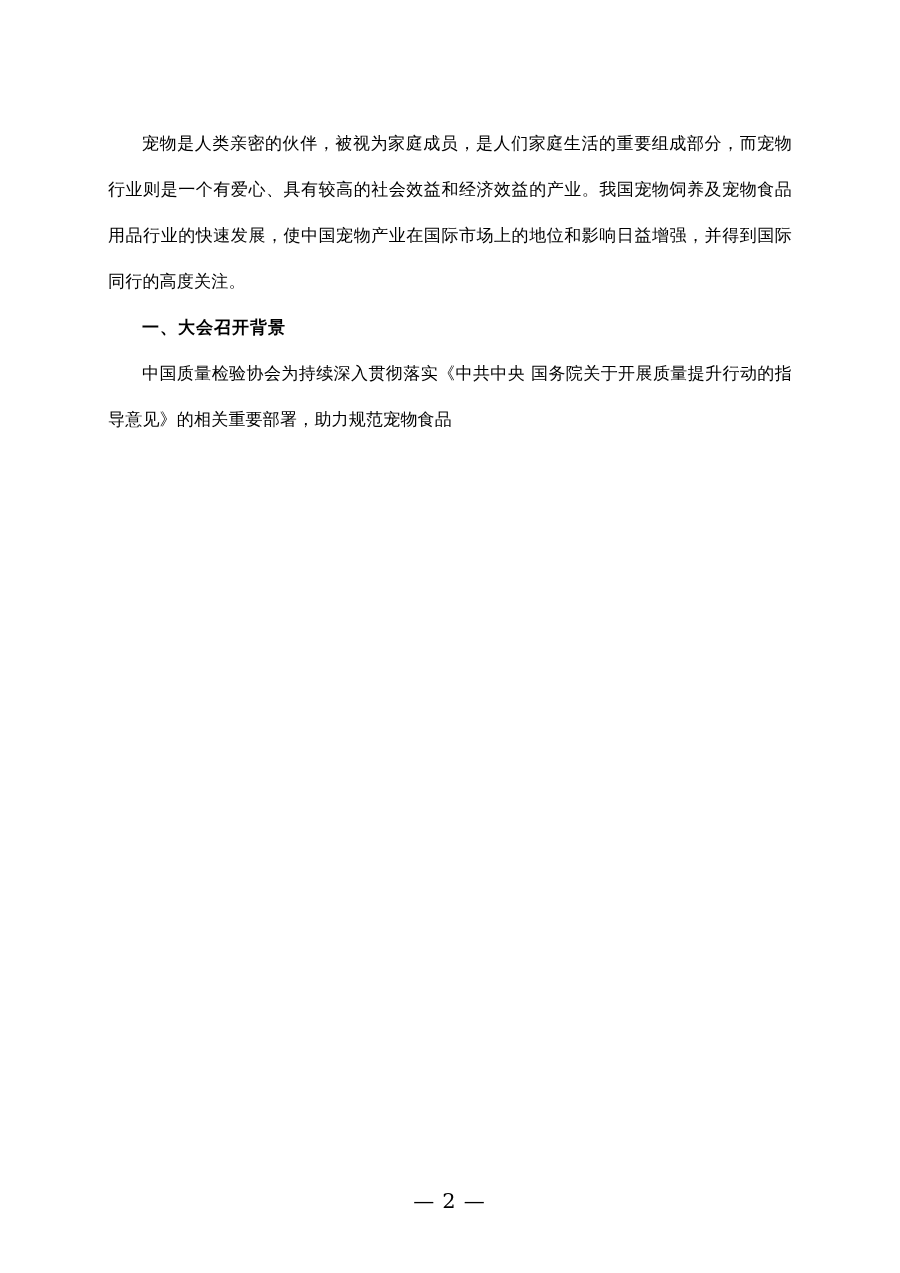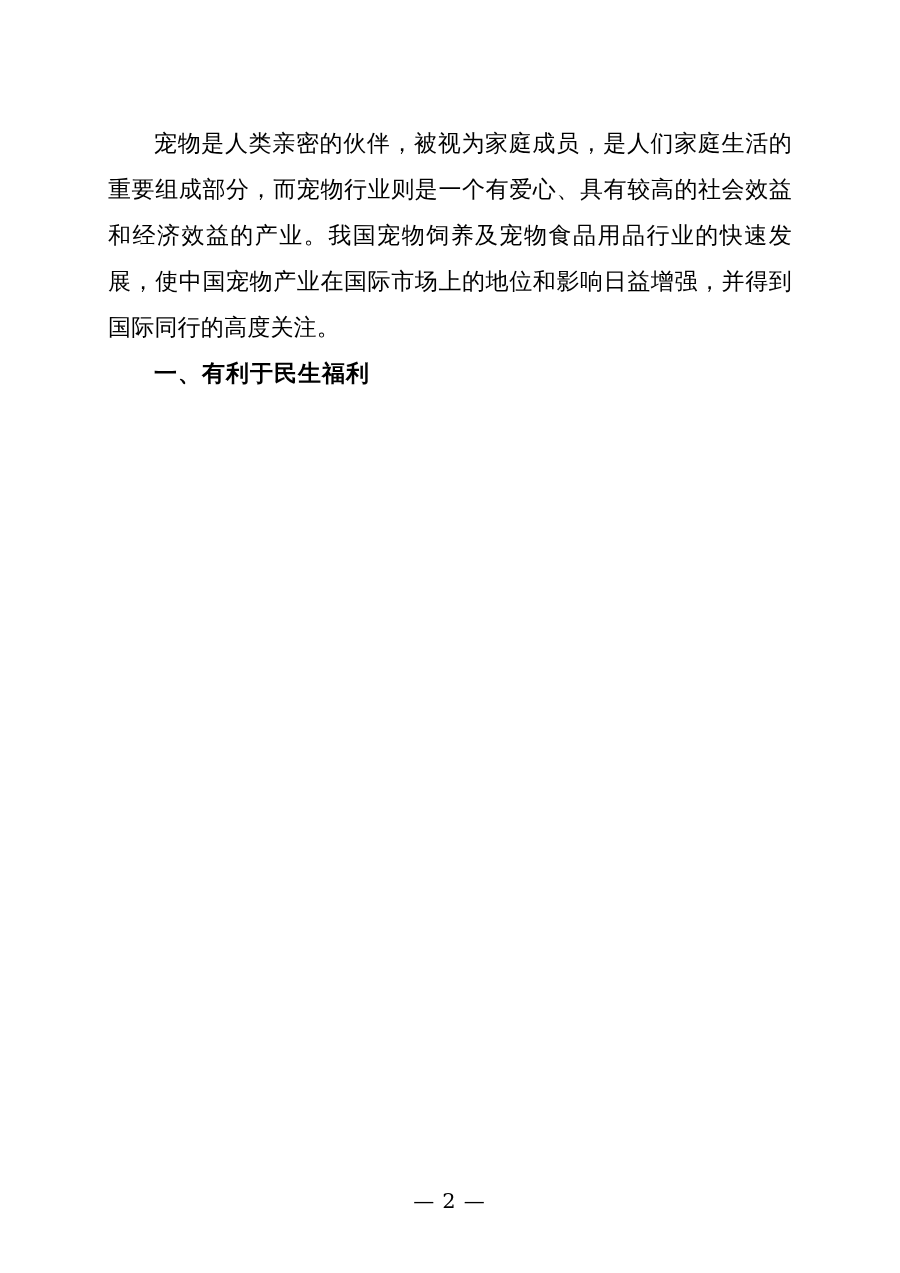--- a/index.html
+++ b/index.html
@@ -15,21 +15,21 @@
   }
   .page {
     position: relative;
     width: 900px;
     height: 1273px;
     box-sizing: border-box;
     padding: 120px 108px 0 108px;
     background: #ffffff;
   }
   .doc-body {
-    font-size: 23px;
+    font-size: 17px;
     line-height: 46px;
     text-align: justify;
     text-justify: inter-ideograph;
     letter-spacing: 0.2px;
   }
   .para {
     margin: 0;
     text-indent: 2em;
     text-align: justify;
     text-justify: inter-ideograph;
@@ -58,24 +58,25 @@
 </head>
 <body>
 
 <div class="page">
 
   <div class="doc-body">
 
     <p class="para">宠物是人类亲密的伙伴，被视为家庭成员，是人们家庭生活的重要组成部分，而宠物行业则是一个有爱心、具有较高的社会效益和经济效益的产业。我国宠物饲养及宠物食品用品行业的快速发展，使中国宠物产业在国际市场上的地位和影响日益增强，并得到国际同行的高度关注。</p>
 
 
-    <p class="heading">一、有利于民生福利</p>
+    <p class="heading">一、大会召开背景</p>
 
 
 
+    <p class="para">中国质量检验协会为持续深入贯彻落实《中共中央 国务院关于开展质量提升行动的指导意见》的相关重要部署，助力规范宠物食品</p>
 
   </div>
 
   <div class="page-number">
     <span class="dash">—</span><span>2</span><span class="dash">—</span>
   </div>
 
 </div>
 
 </body></html>

